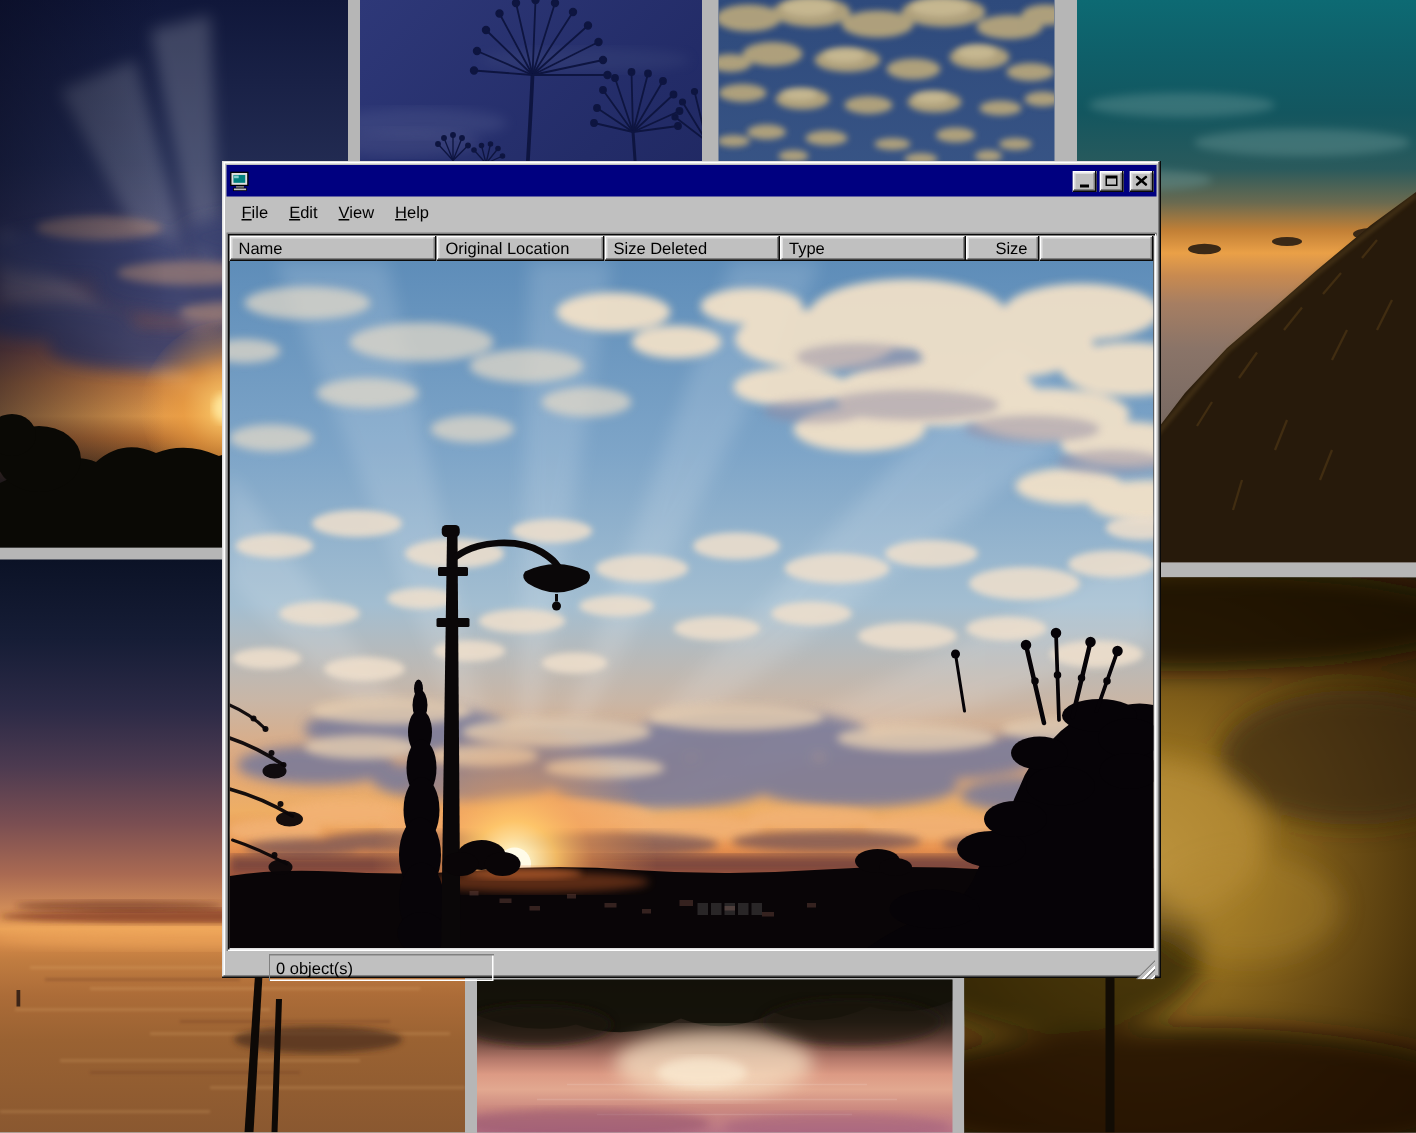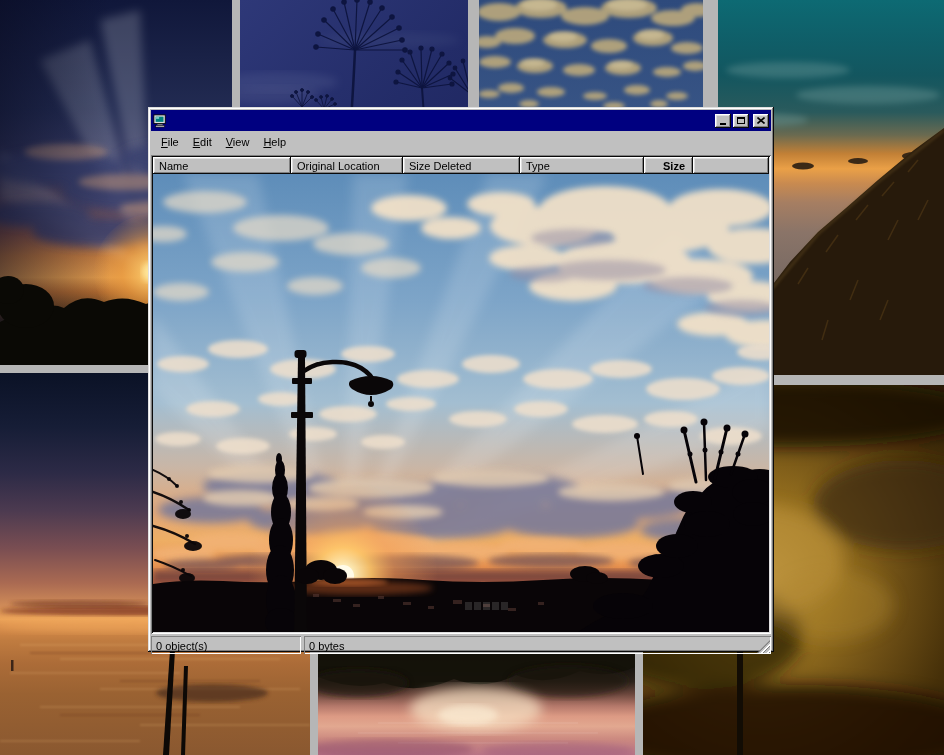--- a/index.html
+++ b/index.html
@@ -44,28 +44,28 @@
 
   .menubar{flex:0 0 21px;display:flex;align-items:center;padding:1px 3px 2px;}
   .menuitem{font-size:11px;padding:2px 7px 3px;color:#000;cursor:default;}
 
   .client{flex:1;position:relative;display:flex;flex-direction:column;padding:2px;background:#808080;
     box-shadow:inset 1px 1px #808080,inset -1px -1px #fff,inset 2px 2px #0a0a0a,inset -2px -2px #dfdfdf;}
   .headers{flex:0 0 17px;display:flex;}
   .hdr{background:#c0c0c0;font-size:11px;color:#000;display:flex;align-items:center;
     padding:1px 4px 0 6px;box-sizing:border-box;white-space:nowrap;overflow:hidden;
     box-shadow:inset -1px -1px #0a0a0a,inset 1px 1px #fff,inset -2px -2px #808080,inset 2px 2px #dfdfdf;}
-  .hdr-size{justify-content:flex-end;padding-right:8px;font-weight:bold;}
+  .hdr-size{justify-content:flex-end;padding-right:8px;}
   .hdr.filler{flex:1;}
   .photo{flex:1;overflow:hidden;background:#000;}
   .photo svg{width:100%;height:100%;display:block;}
 
   .statusbar{flex:0 0 18px;margin-top:2px;display:flex;gap:3px;position:relative;font-size:11px;color:#000;}
   .spanel{box-shadow:inset 1px 1px #808080,inset -1px -1px #fff;padding:1px 5px 0;display:flex;align-items:center;white-space:nowrap;overflow:hidden;}
-  .spanel.left{flex:0 0 140px;}
+  .spanel.left{flex:0 0 140px;margin-left:28px;}
   .spanel.right{flex:1;}
   .grip{position:absolute;right:1px;bottom:1px;width:13px;height:13px;
     clip-path:polygon(100% 0,100% 100%,0 100%);
     background:repeating-linear-gradient(135deg,#fff 0 1px,#808080 1px 2px,#c0c0c0 2px 4px);}
 </style>
 </head>
 <body>
 
 <div class="tile" id="tileA">
   <svg viewBox="0 0 232 365" preserveAspectRatio="none">
@@ -681,17 +681,16 @@
               <circle cx="568" cy="278" r="2.5"></circle>
               <circle cx="585" cy="280" r="2.5"></circle>
           </g>
         </g>
       </svg>
     </div>
   </div>
 
   <div class="statusbar">
     <div class="spanel left">0 object(s)</div>
-    <div class="spanel right">0 bytes</div>
     <div class="grip"></div>
   </div>
 
 </div>
 
 </body></html>

